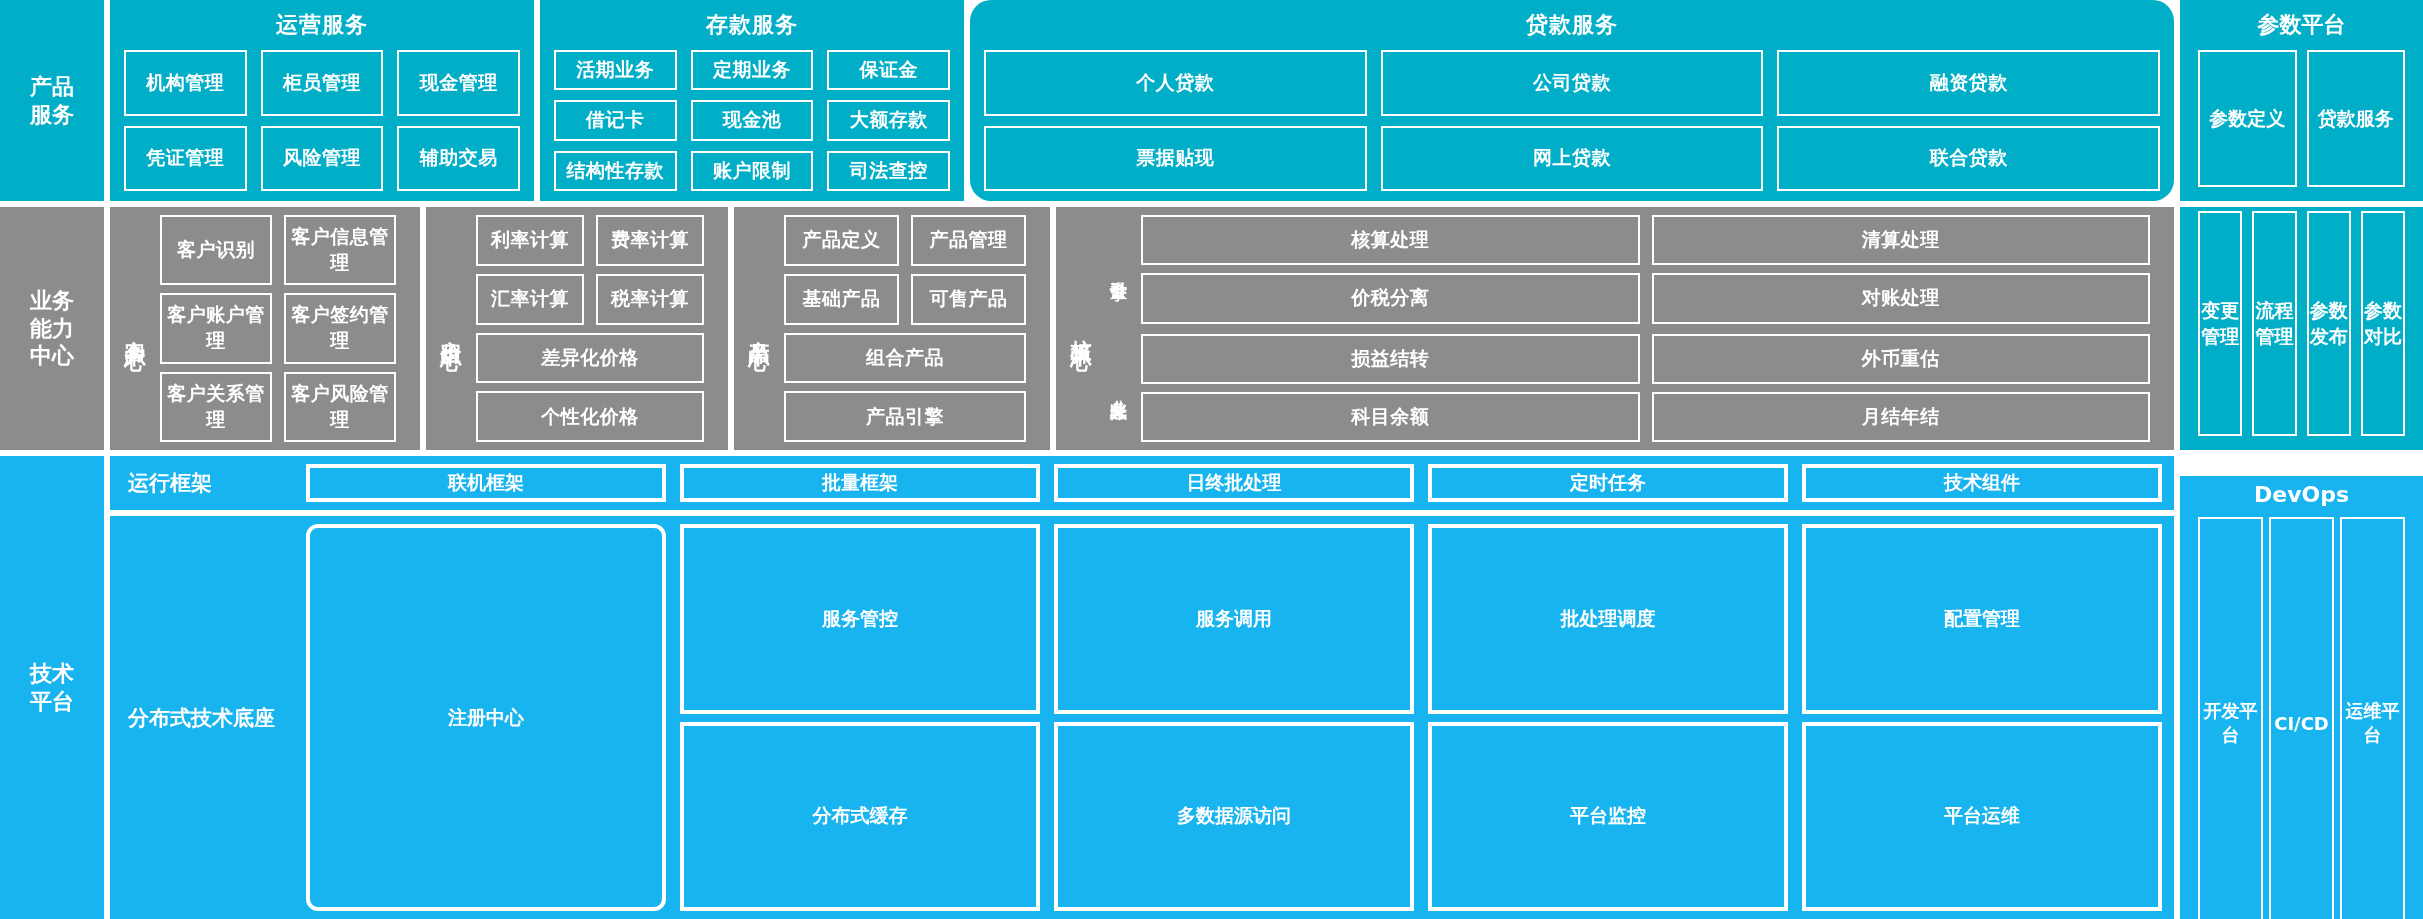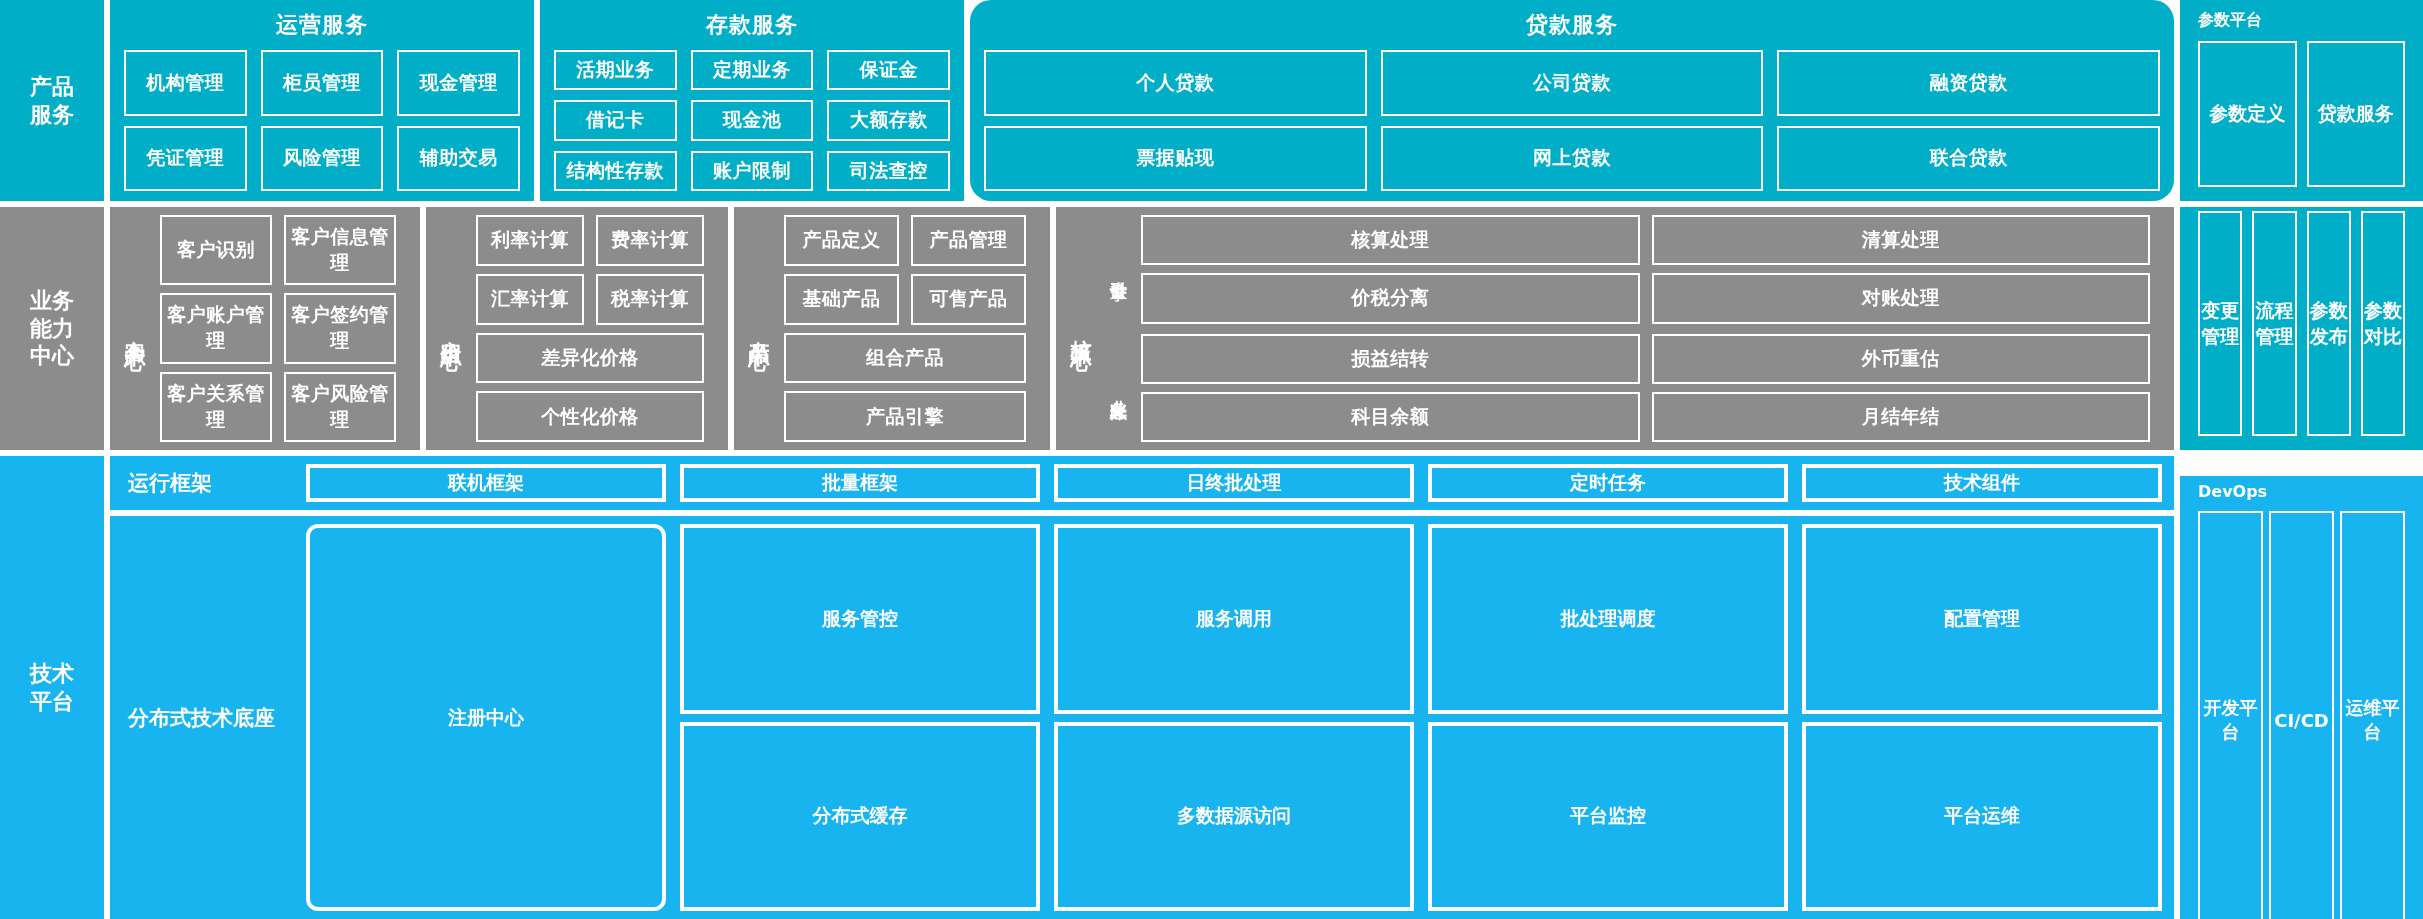--- a/index.html
+++ b/index.html
@@ -226,21 +226,22 @@
     background: #00AEC7;
     box-sizing: border-box;
     padding: 10px 18px 14px 18px;
     display: flex;
     flex-direction: column;
   }
   .rail-panel.param { height: 100%; }
   .rail-title {
     color: #ffffff;
     font-weight: bold;
-    font-size: 16px;
+    font-size: 22px;
+    text-align: center;
     margin-bottom: 10px;
   }
   .rail-items {
     flex: 1 1 auto;
     display: flex;
     flex-direction: row;
     justify-content: space-between;
     gap: 10px;
   }
   .railbox {

